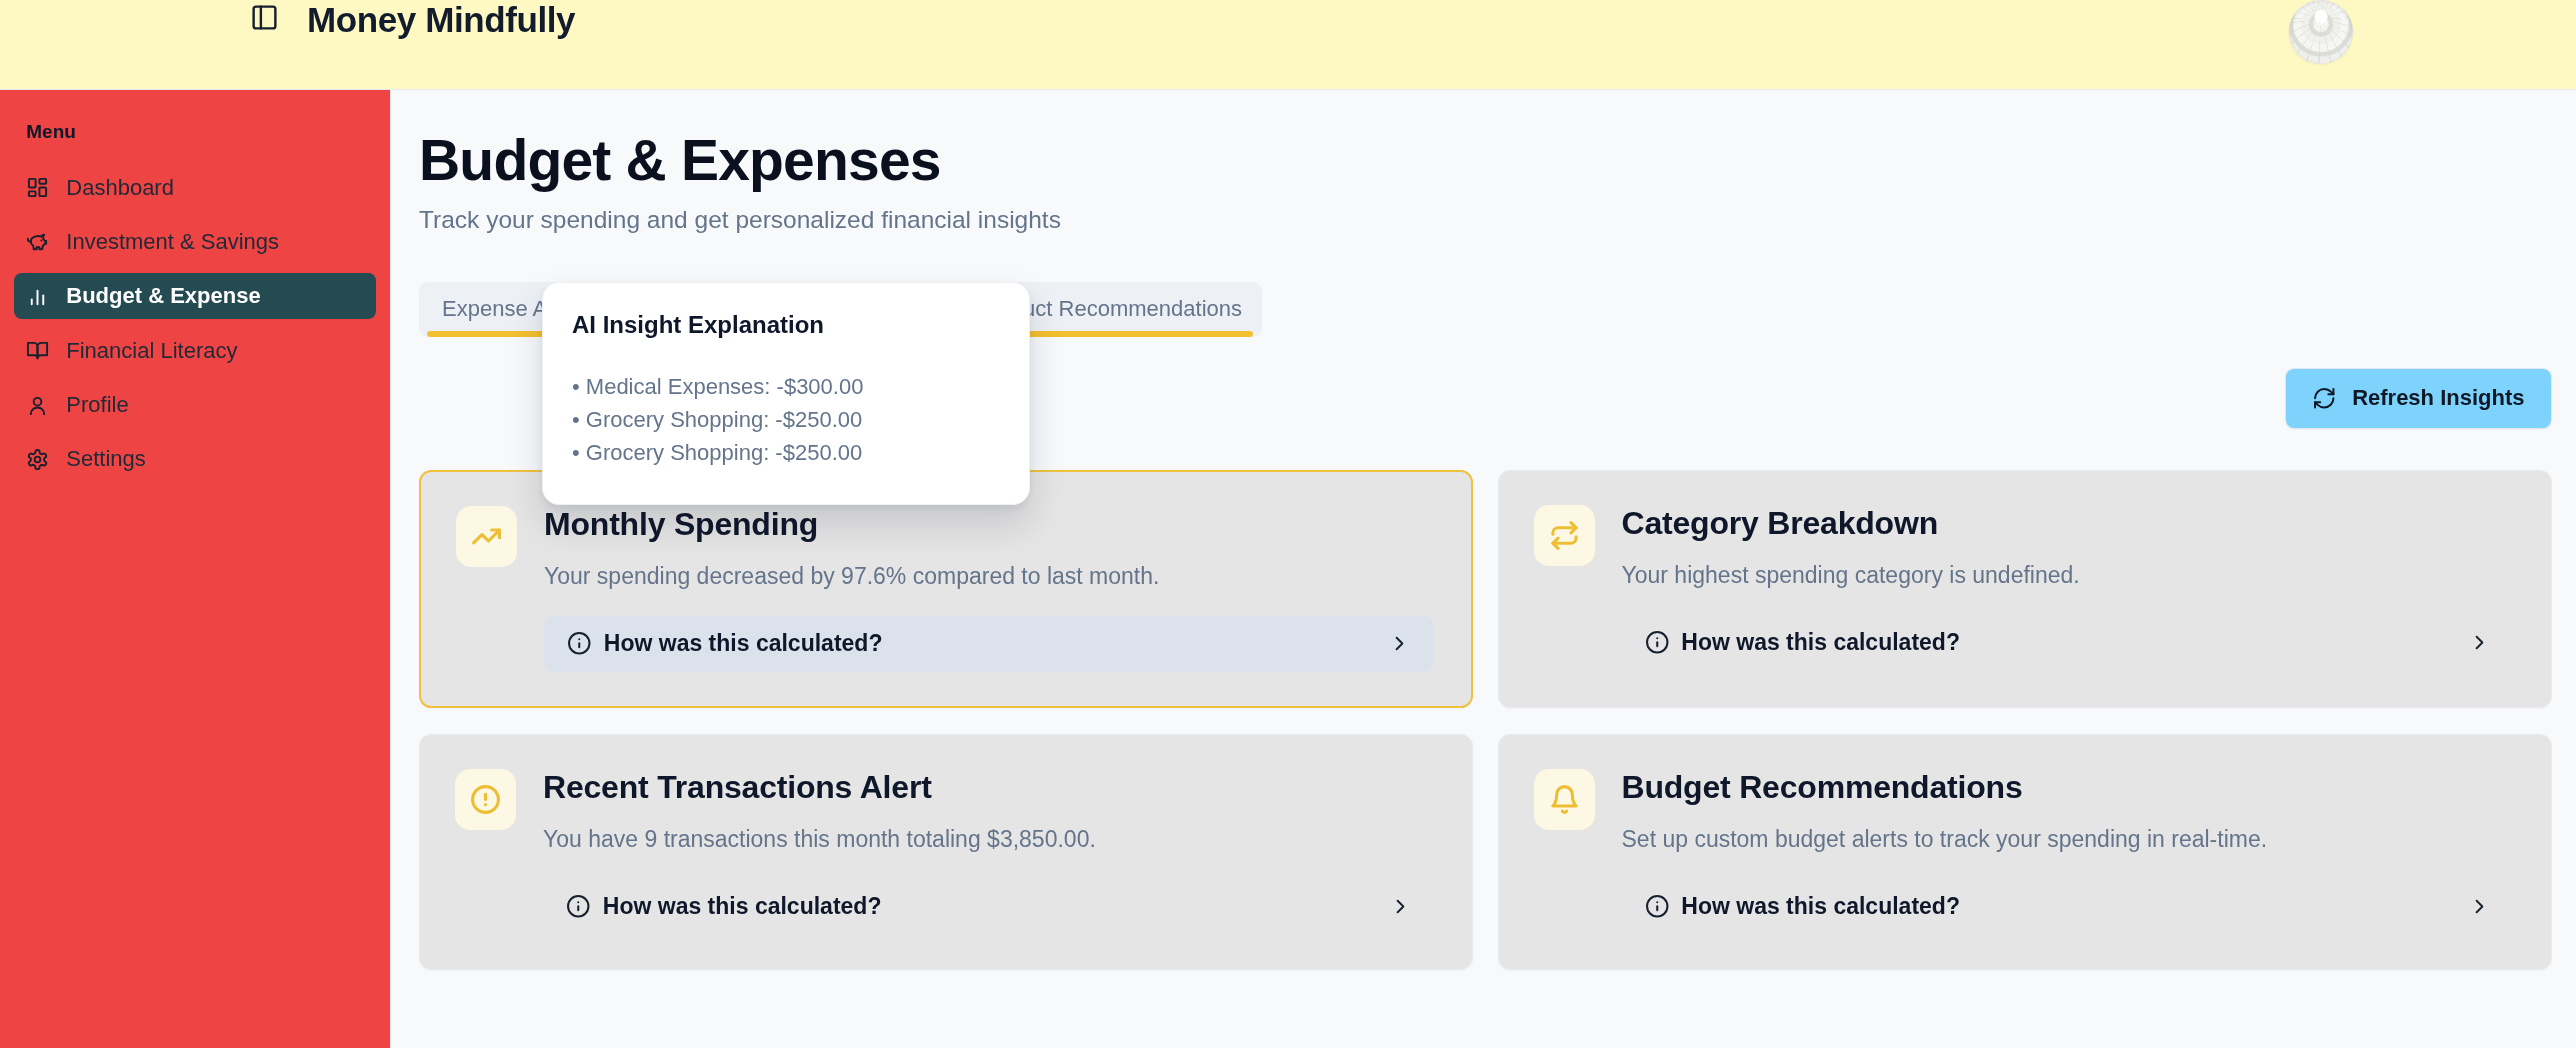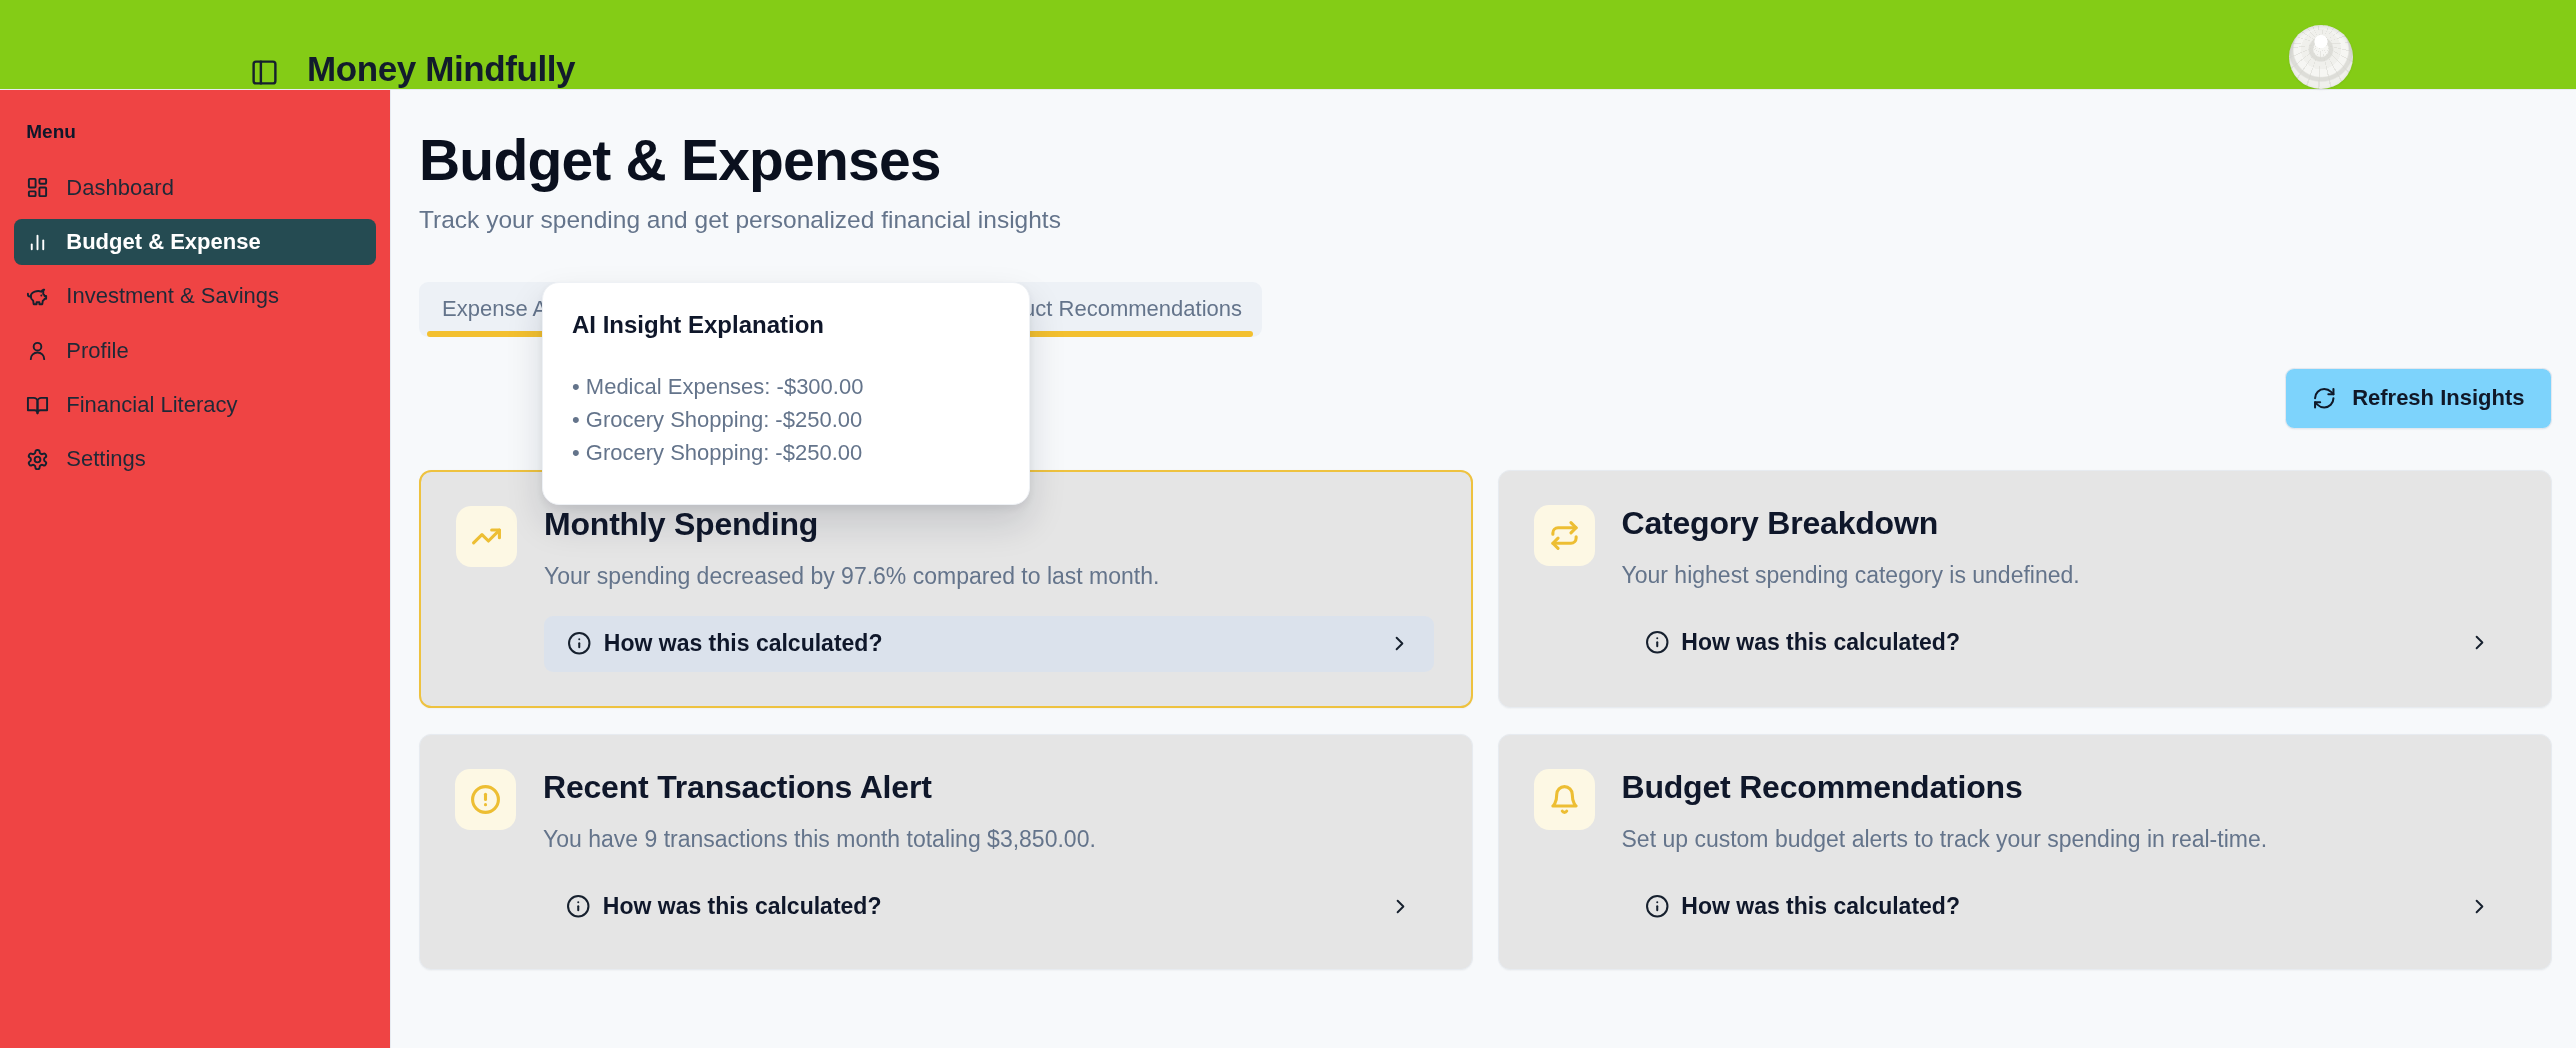--- a/index.html
+++ b/index.html
@@ -8,23 +8,23 @@
     font-family:"Liberation Sans",sans-serif;
     background:#f7f9fb;
     color:#0f172a;
     overflow:hidden;
     display:flex;flex-direction:column;
     position:relative;
   }
   
   .topbar{
     height:90px;flex:0 0 90px;
-    background:#84cc16;
+    background:#fef9c3;
     border-bottom:1.5px solid #e7ebf1;
-    display:flex;align-items:flex-end;
+    display:flex;align-items:flex-start;
     padding:0 30px 0 247px;
     box-sizing:border-box;
   }
   .panel-toggle{width:34px;height:34px;display:flex;align-items:center;justify-content:center;
     background:none;border:none;cursor:pointer;color:#16202e;padding:0;}
   .app-title{font-size:35px;font-weight:800;color:#121c2c;margin-left:26px;letter-spacing:-0.4px;}
   .avatar{
     margin-left:auto;margin-right:193px;
     width:64px;height:64px;border-radius:50%;
     background:
@@ -141,60 +141,60 @@
           <svg width="23" height="23" viewBox="0 0 24 24" fill="none" stroke="currentColor" stroke-width="2" stroke-linecap="round" stroke-linejoin="round">
               <rect x="3" y="3" width="7" height="9" rx="1"></rect>
               <rect x="14" y="3" width="7" height="5" rx="1"></rect>
               <rect x="14" y="12" width="7" height="9" rx="1"></rect>
               <rect x="3" y="16" width="7" height="5" rx="1"></rect>
             </svg>
         </span>
         <span class="nav-text">Dashboard</span>
       </div>
 
+      <div class="nav-item">
+        <span class="nav-icon">
+          <svg width="23" height="23" viewBox="0 0 24 24" fill="none" stroke="currentColor" stroke-width="2" stroke-linecap="round" stroke-linejoin="round">
+              <path d="M19 5c-1.5 0-2.8 1.4-3 2-3.5-1.5-11-.3-11 5 0 1.8 1 3.5 2.5 4.5L8 20h3v-2h3v2h3l.5-3.5c.8-.5 1.5-1.2 1.9-2.1H21v-3h-1.6c-.2-.8-.7-1.5-1.4-2V5z"></path>
+              <path d="M2 9v1c0 1.1.9 2 2 2h1"></path>
+              <path d="M16 11h.01"></path>
+            </svg>
+        </span>
+        <span class="nav-text">Investment &amp; Savings</span>
+      </div>
+
       <div class="nav-item active">
         <span class="nav-icon">
           <svg width="23" height="23" viewBox="0 0 24 24" fill="none" stroke="currentColor" stroke-width="2" stroke-linecap="round" stroke-linejoin="round">
               <path d="M6 20v-5"></path>
               <path d="M12 20V6"></path>
               <path d="M18 20v-9"></path>
             </svg>
         </span>
         <span class="nav-text">Budget &amp; Expense</span>
       </div>
 
       <div class="nav-item">
         <span class="nav-icon">
           <svg width="23" height="23" viewBox="0 0 24 24" fill="none" stroke="currentColor" stroke-width="2" stroke-linecap="round" stroke-linejoin="round">
-              <path d="M19 5c-1.5 0-2.8 1.4-3 2-3.5-1.5-11-.3-11 5 0 1.8 1 3.5 2.5 4.5L8 20h3v-2h3v2h3l.5-3.5c.8-.5 1.5-1.2 1.9-2.1H21v-3h-1.6c-.2-.8-.7-1.5-1.4-2V5z"></path>
-              <path d="M2 9v1c0 1.1.9 2 2 2h1"></path>
-              <path d="M16 11h.01"></path>
-            </svg>
-        </span>
-        <span class="nav-text">Investment &amp; Savings</span>
+              <path d="M2 4h6a4 4 0 0 1 4 4v12a3 3 0 0 0-3-3H2z"></path>
+              <path d="M22 4h-6a4 4 0 0 0-4 4v12a3 3 0 0 1 3-3h7z"></path>
+            </svg>
+        </span>
+        <span class="nav-text">Financial Literacy</span>
       </div>
 
       <div class="nav-item">
         <span class="nav-icon">
           <svg width="23" height="23" viewBox="0 0 24 24" fill="none" stroke="currentColor" stroke-width="2" stroke-linecap="round" stroke-linejoin="round">
               <circle cx="12" cy="8" r="4"></circle>
               <path d="M5 21c0-3.9 3.1-7 7-7s7 3.1 7 7"></path>
             </svg>
         </span>
         <span class="nav-text">Profile</span>
-      </div>
-
-      <div class="nav-item">
-        <span class="nav-icon">
-          <svg width="23" height="23" viewBox="0 0 24 24" fill="none" stroke="currentColor" stroke-width="2" stroke-linecap="round" stroke-linejoin="round">
-              <path d="M2 4h6a4 4 0 0 1 4 4v12a3 3 0 0 0-3-3H2z"></path>
-              <path d="M22 4h-6a4 4 0 0 0-4 4v12a3 3 0 0 1 3-3h7z"></path>
-            </svg>
-        </span>
-        <span class="nav-text">Financial Literacy</span>
       </div>
 
       <div class="nav-item">
         <span class="nav-icon">
           <svg width="23" height="23" viewBox="0 0 24 24" fill="none" stroke="currentColor" stroke-width="2" stroke-linecap="round" stroke-linejoin="round">
               <path d="M12.22 2h-.44a2 2 0 0 0-2 2v.18a2 2 0 0 1-1 1.73l-.43.25a2 2 0 0 1-2 0l-.15-.08a2 2 0 0 0-2.73.73l-.22.38a2 2 0 0 0 .73 2.73l.15.1a2 2 0 0 1 1 1.72v.51a2 2 0 0 1-1 1.74l-.15.09a2 2 0 0 0-.73 2.73l.22.38a2 2 0 0 0 2.73.73l.15-.08a2 2 0 0 1 2 0l.43.25a2 2 0 0 1 1 1.73V20a2 2 0 0 0 2 2h.44a2 2 0 0 0 2-2v-.18a2 2 0 0 1 1-1.73l.43-.25a2 2 0 0 1 2 0l.15.08a2 2 0 0 0 2.73-.73l.22-.39a2 2 0 0 0-.73-2.73l-.15-.08a2 2 0 0 1-1-1.74v-.5a2 2 0 0 1 1-1.74l.15-.09a2 2 0 0 0 .73-2.73l-.22-.38a2 2 0 0 0-2.73-.73l-.15.08a2 2 0 0 1-2 0l-.43-.25a2 2 0 0 1-1-1.73V4a2 2 0 0 0-2-2z"></path>
               <circle cx="12" cy="12" r="3"></circle>
             </svg>
         </span>
         <span class="nav-text">Settings</span>

